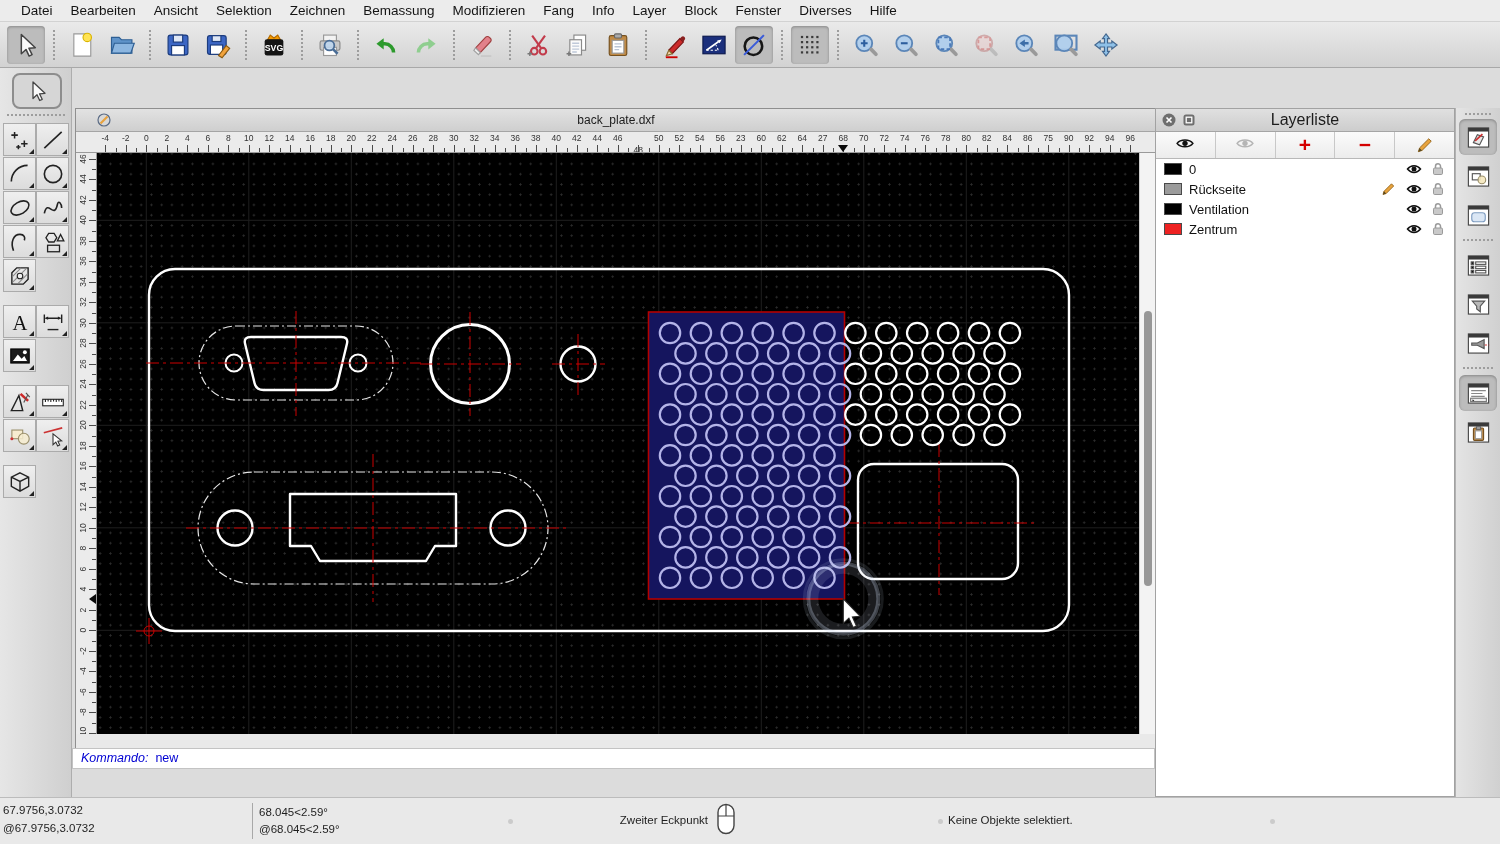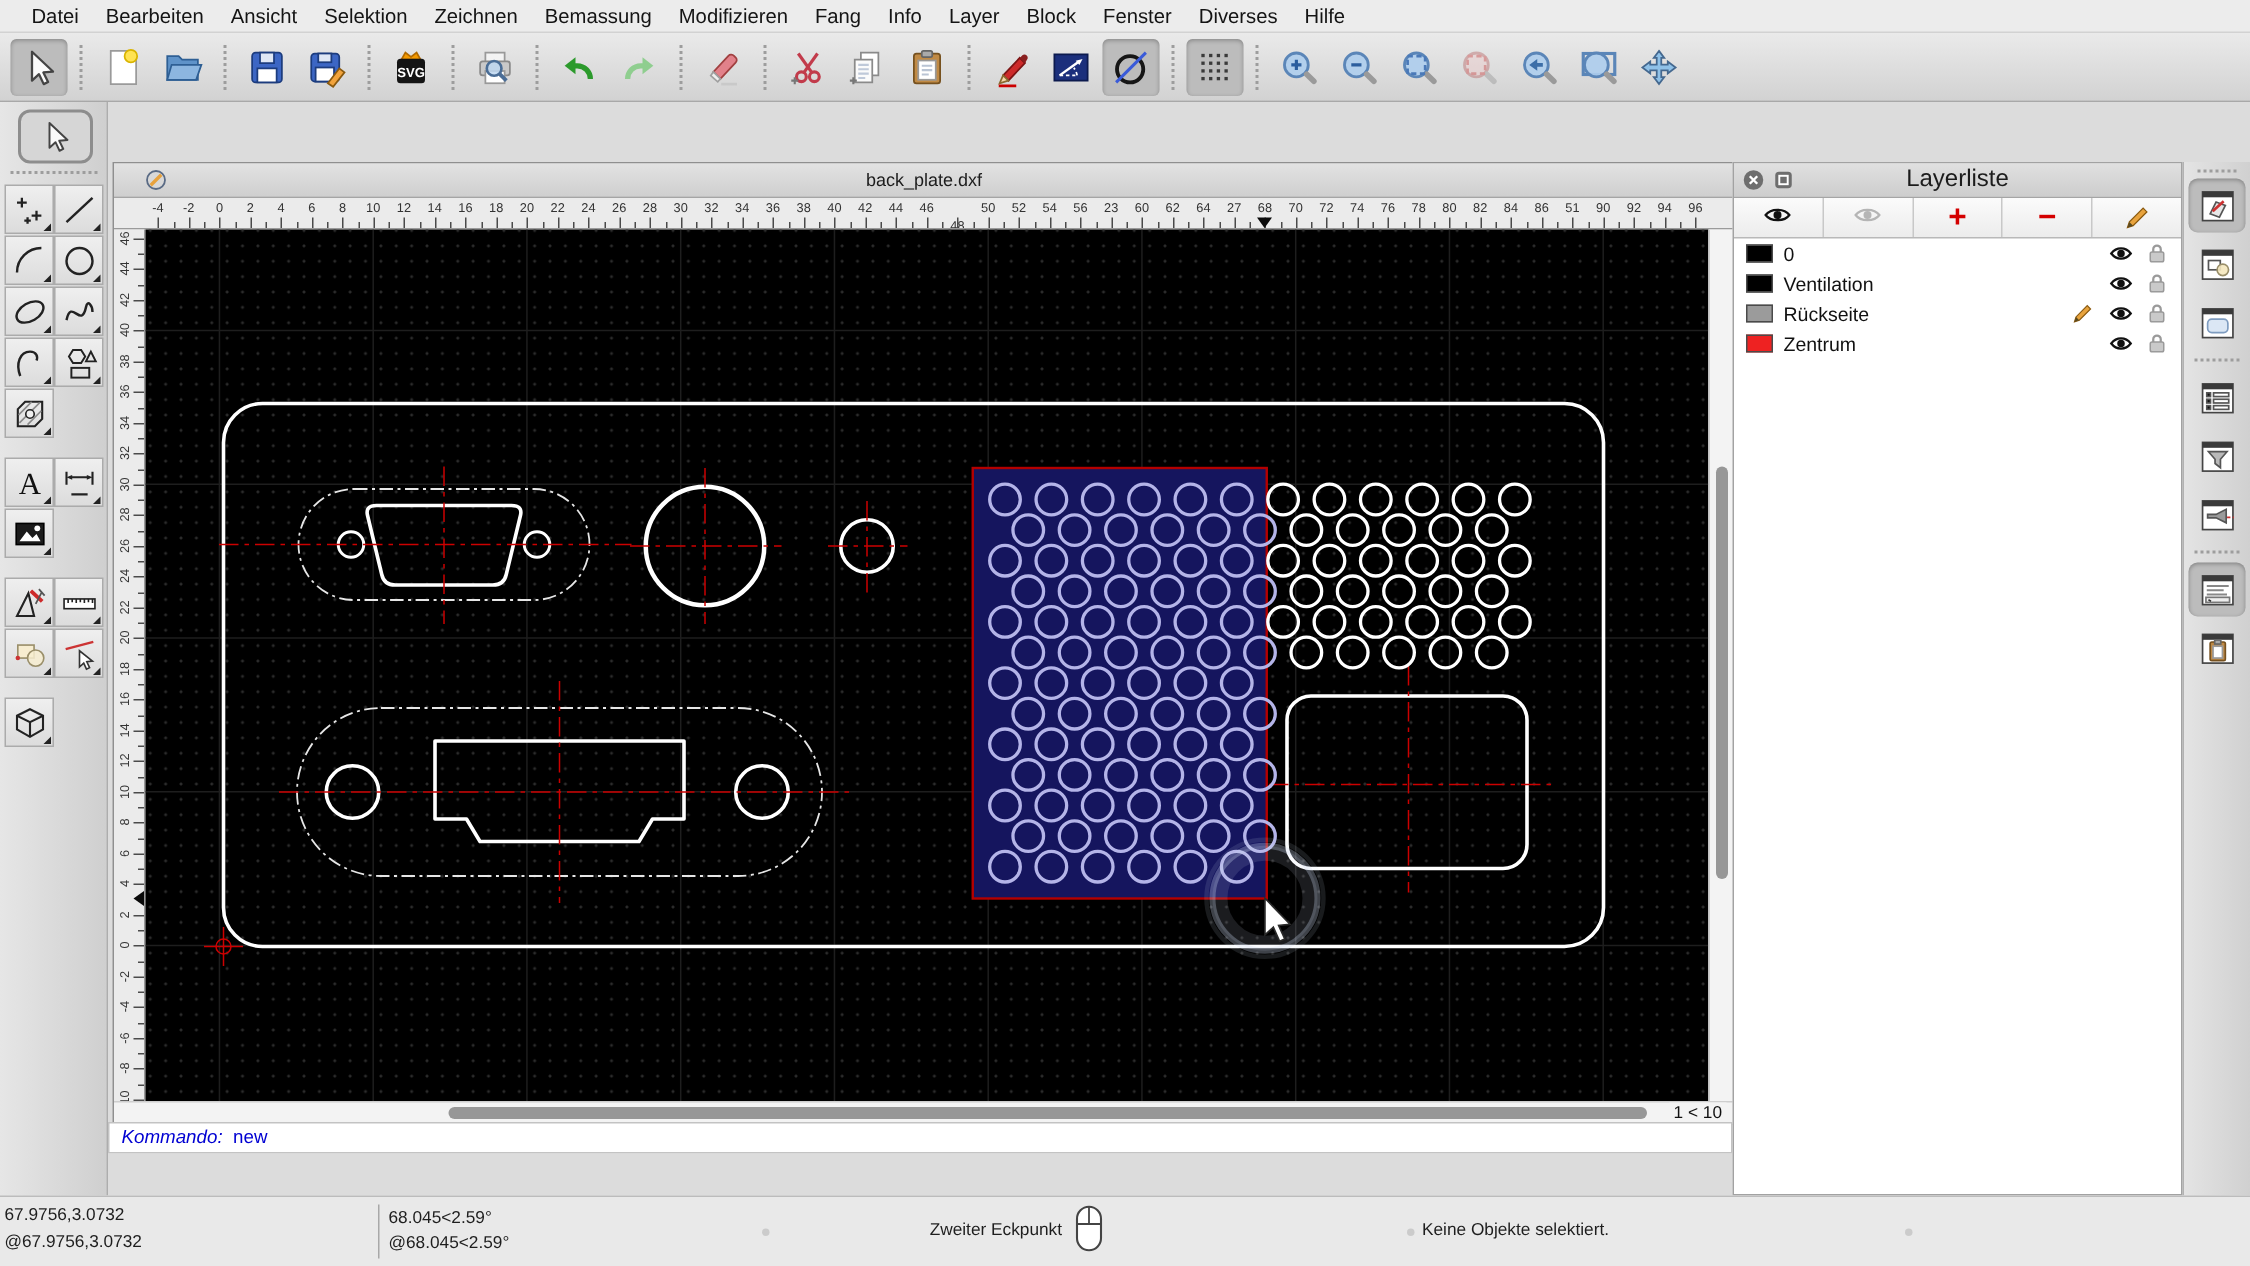--- a/index.html
+++ b/index.html
@@ -572,21 +572,21 @@
         <div class="tick" style="left: 910.8px; height: 7px;"></div>
         <div class="lbl" style="left: 910.8px;">82</div>
         <div class="tick" style="left: 921.05px; height: 4px;"></div>
         <div class="tick" style="left: 931.3px; height: 7px;"></div>
         <div class="lbl" style="left: 931.3px;">84</div>
         <div class="tick" style="left: 941.55px; height: 4px;"></div>
         <div class="tick" style="left: 951.8px; height: 7px;"></div>
         <div class="lbl" style="left: 951.8px;">86</div>
         <div class="tick" style="left: 962.05px; height: 4px;"></div>
         <div class="tick" style="left: 972.3px; height: 7px;"></div>
-        <div class="lbl" style="left: 972.3px;">51</div>
+        <div class="lbl" style="left: 972.3px;">75</div>
         <div class="tick" style="left: 982.55px; height: 4px;"></div>
         <div class="tick" style="left: 992.8px; height: 7px;"></div>
         <div class="lbl" style="left: 992.8px;">90</div>
         <div class="tick" style="left: 1003.05px; height: 4px;"></div>
         <div class="tick" style="left: 1013.3px; height: 7px;"></div>
         <div class="lbl" style="left: 1013.3px;">92</div>
         <div class="tick" style="left: 1023.55px; height: 4px;"></div>
         <div class="tick" style="left: 1033.8px; height: 7px;"></div>
         <div class="lbl" style="left: 1033.8px;">94</div>
         <div class="tick" style="left: 1044.05px; height: 4px;"></div>
@@ -847,24 +847,20 @@
             <circle cx="842.3" cy="597.8" r="30" fill="none" stroke="rgba(205,220,242,0.13)" stroke-width="10"></circle>
             <circle cx="842.3" cy="597.8" r="35" fill="none" stroke="rgba(205,220,242,0.30)" stroke-width="4"></circle>
             <circle cx="842.3" cy="597.8" r="39" fill="none" stroke="rgba(205,220,242,0.12)" stroke-width="3"></circle>
             <path d="M842.3,597.8 v24.5 l5.6,-5.2 4.2,9.4 3.4,-1.5 -4.1,-9.1 7.6,-0.7 Z" fill="#ffffff" stroke="#2a2a2a" stroke-width="1.1"></path>
           </g>
         </svg>
       </div>
     <div class="v-scroll">
       <div class="v-thumb" style="top: 158px; height: 275px;"></div>
     </div>
-    <div class="h-scroll">
-      <div class="h-thumb" style="left: 223px; width: 799px;"></div>
-      <span class="zoom-indicator">1 &lt; 10</span>
-    </div>
   </div>
 
   <div class="cmd-panel">
     <div class="cmd-history">
       <span class="lbl">Kommando:</span>
       <span>&nbsp;</span><span>new</span>
     </div>
   </div>
 
   <div class="right-panel">
@@ -906,32 +902,20 @@
           <svg viewBox="0 0 24 24">
             <path d="M4 20 L5.5 15.5 L16.5 4.5 L19.5 7.5 L8.5 18.5 Z" fill="#e8a33d" stroke="#8a5a10"></path>
             <path d="M4 20 L8.5 18.5 L5.5 15.5 Z" fill="#5a4a20"></path>
           </svg>
         </div>
       </div>
     <div id="layer-list">
         <div class="layer-row">
           <span class="swatch" style="background: rgb(0, 0, 0);"></span>
           <span class="layer-name">0</span>
-          <span class="row-ic row-eye"><svg viewBox="0 0 16 16">
-              <path d="M1.5 8 C5 3.5 11 3.5 14.5 8 C11 12.5 5 12.5 1.5 8 Z" fill="none" stroke="#111" stroke-width="1.5"></path>
-              <circle cx="8" cy="8" r="2.5" fill="#111"></circle>
-            </svg></span>
-          <span class="row-ic row-lock"><svg viewBox="0 0 16 16">
-              <rect x="3.5" y="7" width="9" height="6.5" rx="1.2" fill="#c9c9c9" stroke="#9a9a9a"></rect>
-              <path d="M5.5 7 V5.2 A2.5 2.5 0 0 1 10.5 5.2 V7" fill="none" stroke="#9a9a9a" stroke-width="1.5"></path>
-            </svg></span>
-        </div>
-        <div class="layer-row">
-          <span class="swatch" style="background: rgb(0, 0, 0);"></span>
-          <span class="layer-name">Ventilation</span>
           <span class="row-ic row-eye"><svg viewBox="0 0 16 16">
               <path d="M1.5 8 C5 3.5 11 3.5 14.5 8 C11 12.5 5 12.5 1.5 8 Z" fill="none" stroke="#111" stroke-width="1.5"></path>
               <circle cx="8" cy="8" r="2.5" fill="#111"></circle>
             </svg></span>
           <span class="row-ic row-lock"><svg viewBox="0 0 16 16">
               <rect x="3.5" y="7" width="9" height="6.5" rx="1.2" fill="#c9c9c9" stroke="#9a9a9a"></rect>
               <path d="M5.5 7 V5.2 A2.5 2.5 0 0 1 10.5 5.2 V7" fill="none" stroke="#9a9a9a" stroke-width="1.5"></path>
             </svg></span>
         </div>
         <div class="layer-row">
@@ -944,20 +928,32 @@
           <span class="row-ic row-eye"><svg viewBox="0 0 16 16">
               <path d="M1.5 8 C5 3.5 11 3.5 14.5 8 C11 12.5 5 12.5 1.5 8 Z" fill="none" stroke="#111" stroke-width="1.5"></path>
               <circle cx="8" cy="8" r="2.5" fill="#111"></circle>
             </svg></span>
           <span class="row-ic row-lock"><svg viewBox="0 0 16 16">
               <rect x="3.5" y="7" width="9" height="6.5" rx="1.2" fill="#c9c9c9" stroke="#9a9a9a"></rect>
               <path d="M5.5 7 V5.2 A2.5 2.5 0 0 1 10.5 5.2 V7" fill="none" stroke="#9a9a9a" stroke-width="1.5"></path>
             </svg></span>
         </div>
         <div class="layer-row">
+          <span class="swatch" style="background: rgb(0, 0, 0);"></span>
+          <span class="layer-name">Ventilation</span>
+          <span class="row-ic row-eye"><svg viewBox="0 0 16 16">
+              <path d="M1.5 8 C5 3.5 11 3.5 14.5 8 C11 12.5 5 12.5 1.5 8 Z" fill="none" stroke="#111" stroke-width="1.5"></path>
+              <circle cx="8" cy="8" r="2.5" fill="#111"></circle>
+            </svg></span>
+          <span class="row-ic row-lock"><svg viewBox="0 0 16 16">
+              <rect x="3.5" y="7" width="9" height="6.5" rx="1.2" fill="#c9c9c9" stroke="#9a9a9a"></rect>
+              <path d="M5.5 7 V5.2 A2.5 2.5 0 0 1 10.5 5.2 V7" fill="none" stroke="#9a9a9a" stroke-width="1.5"></path>
+            </svg></span>
+        </div>
+        <div class="layer-row">
           <span class="swatch" style="background: rgb(238, 34, 34);"></span>
           <span class="layer-name">Zentrum</span>
           <span class="row-ic row-eye"><svg viewBox="0 0 16 16">
               <path d="M1.5 8 C5 3.5 11 3.5 14.5 8 C11 12.5 5 12.5 1.5 8 Z" fill="none" stroke="#111" stroke-width="1.5"></path>
               <circle cx="8" cy="8" r="2.5" fill="#111"></circle>
             </svg></span>
           <span class="row-ic row-lock"><svg viewBox="0 0 16 16">
               <rect x="3.5" y="7" width="9" height="6.5" rx="1.2" fill="#c9c9c9" stroke="#9a9a9a"></rect>
               <path d="M5.5 7 V5.2 A2.5 2.5 0 0 1 10.5 5.2 V7" fill="none" stroke="#9a9a9a" stroke-width="1.5"></path>
             </svg></span>

